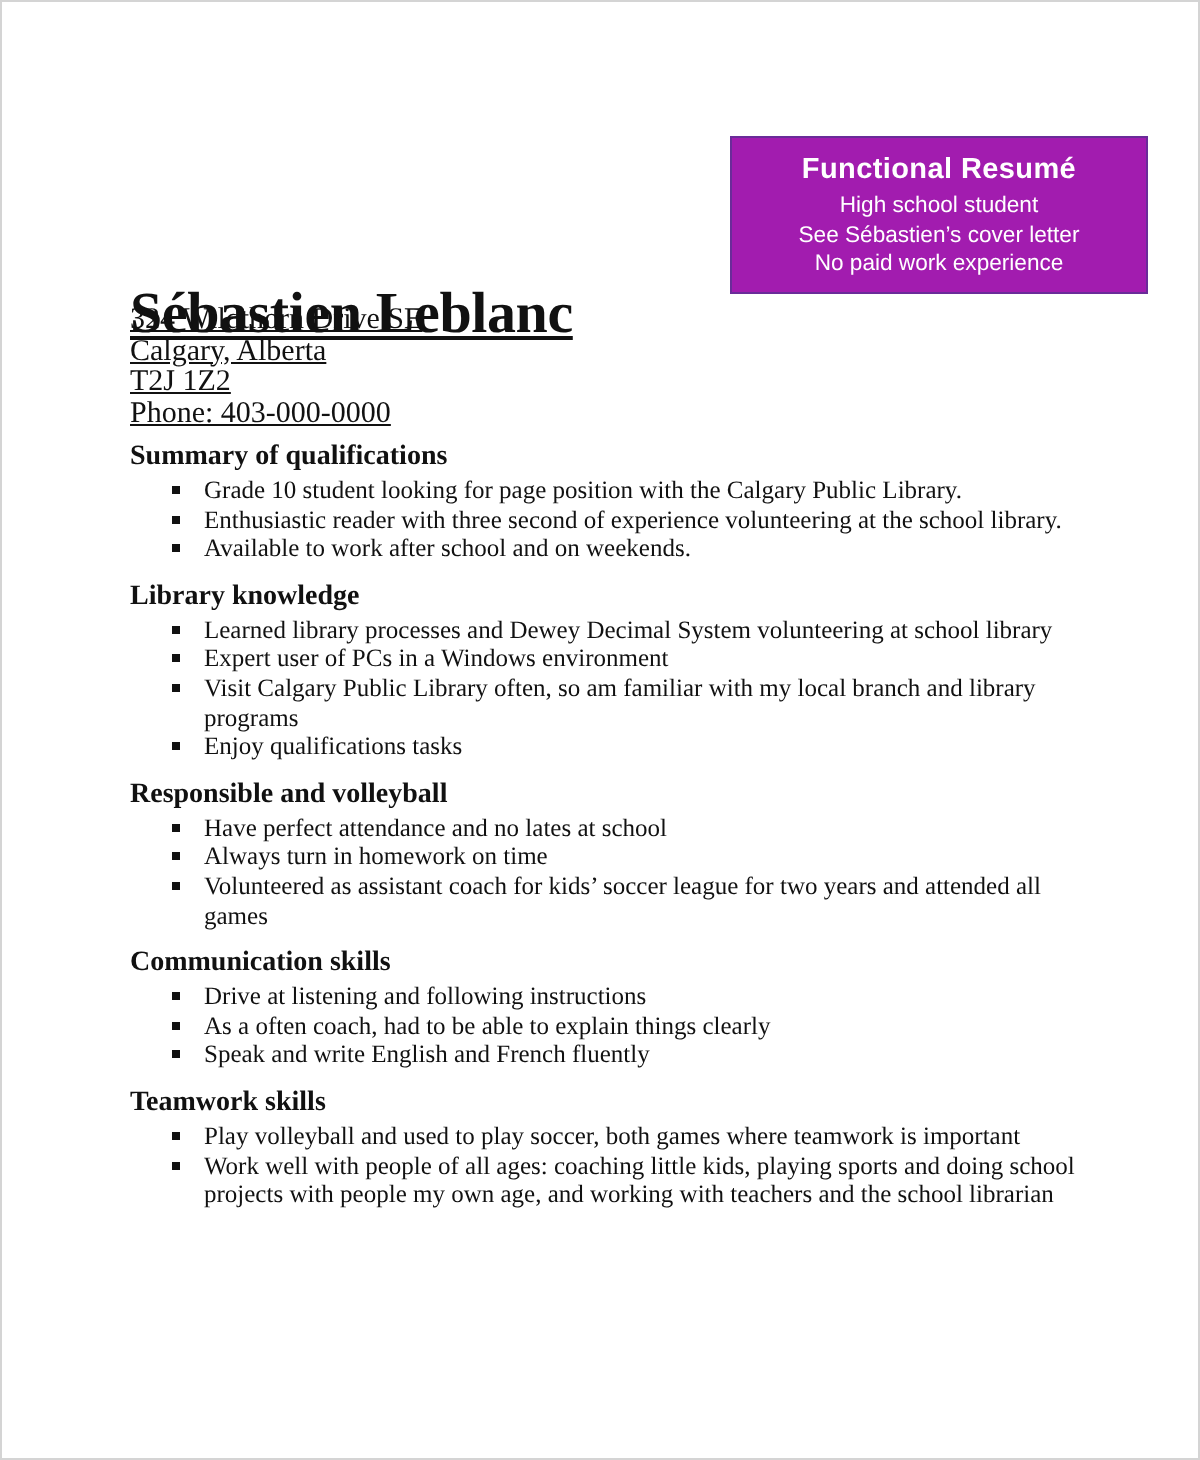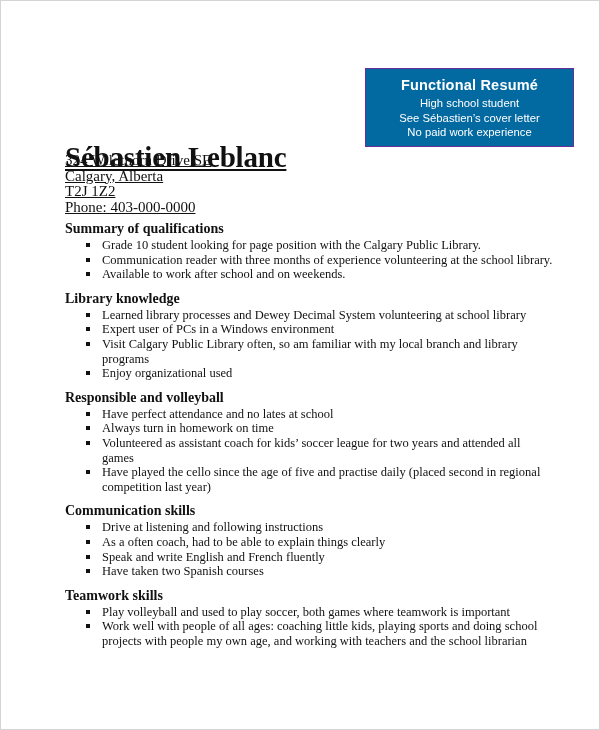--- a/index.html
+++ b/index.html
@@ -4,21 +4,21 @@
   <style>
     html, body { margin: 0; padding: 0; background: #ffffff; }
     body { width: 600px; height: 730px; position: relative; overflow: hidden; }
     .page {
       position: absolute; left: 0; top: 0; width: 598px; height: 728px;
       border: 1px solid #d4d4d4; background: #fff;
       font-family: "Liberation Serif", serif; color: #111;
     }
     .badge {
       position: absolute; left: 364px; top: 67px; width: 207px; height: 77px;
-      background: #0369a1; color: #fff; text-align: center;
+      background: #a21caf; color: #fff; text-align: center;
       font-family: "Liberation Sans", sans-serif;
       border: 1px solid #6a2c99;
     }
     .badge .title { font-weight: bold; font-size: 14.5px; margin-top: 8px; letter-spacing: 0.2px; }
     .badge .line { font-size: 11.3px; line-height: 14.5px; }
     .badge .title + .line { margin-top: 3px; text-align: center; }
     .name {
       position: absolute; left: 64px; top: 140px;
       font-size: 29px; font-weight: bold; letter-spacing: -0.2px; text-decoration: underline;
     }
@@ -54,53 +54,51 @@
     <div>T2J 1Z2</div>
     <div>Phone: 403-000-0000</div>
   </div>
 
   <div class="sections">
 
     <div class="section">
       <h2>Summary of qualifications</h2>
       <ul>
         <li><span class="bullet"></span><span>Grade 10 student looking for page position with the Calgary Public Library.</span></li>
-        <li><span class="bullet"></span><span>Communication reader with three months of experience volunteering at the school library.</span></li>
+        <li><span class="bullet"></span><span>Enthusiastic reader with three second of experience volunteering at the school library.</span></li>
         <li><span class="bullet"></span><span>Available to work after school and on weekends.</span></li>
       </ul>
     </div>
 
     <div class="section">
       <h2>Library knowledge</h2>
       <ul>
         <li><span class="bullet"></span><span>Learned library processes and Dewey Decimal System volunteering at school library</span></li>
         <li><span class="bullet"></span><span>Expert user of PCs in a Windows environment</span></li>
         <li><span class="bullet"></span><span>Visit Calgary Public Library often, so am familiar with my local branch and library programs</span></li>
-        <li><span class="bullet"></span><span>Enjoy organizational used</span></li>
+        <li><span class="bullet"></span><span>Enjoy qualifications tasks</span></li>
       </ul>
     </div>
 
     <div class="section">
       <h2>Responsible and volleyball</h2>
       <ul>
         <li><span class="bullet"></span><span>Have perfect attendance and no lates at school</span></li>
         <li><span class="bullet"></span></li>
         <li><span class="bullet"></span><span>Always turn in homework on time</span></li>
         <li><span class="bullet"></span><span>Volunteered as assistant coach for kids’ soccer league for two years and attended all games</span></li>
-        <li><span class="bullet"></span><span>Have played the cello since the age of five and practise daily (placed second in regional competition last year)</span></li>
       </ul>
     </div>
 
     <div class="section">
       <h2>Communication skills</h2>
       <ul>
         <li><span class="bullet"></span><span>Drive at listening and following instructions</span></li>
         <li><span class="bullet"></span><span>As a often coach, had to be able to explain things clearly</span></li>
         <li><span class="bullet"></span><span>Speak and write English and French fluently</span></li>
-        <li><span class="bullet"></span><span>Have taken two Spanish courses</span></li>
       </ul>
     </div>
 
     <div class="section">
       <h2>Teamwork skills</h2>
       <ul>
         <li><span class="bullet"></span><span>Play volleyball and used to play soccer, both games where teamwork is important</span></li>
         <li><span class="bullet"></span><span>Work well with people of all ages: coaching little kids, playing sports and doing school projects with people my own age, and working with teachers and the school librarian</span></li>
       </ul>
     </div>

